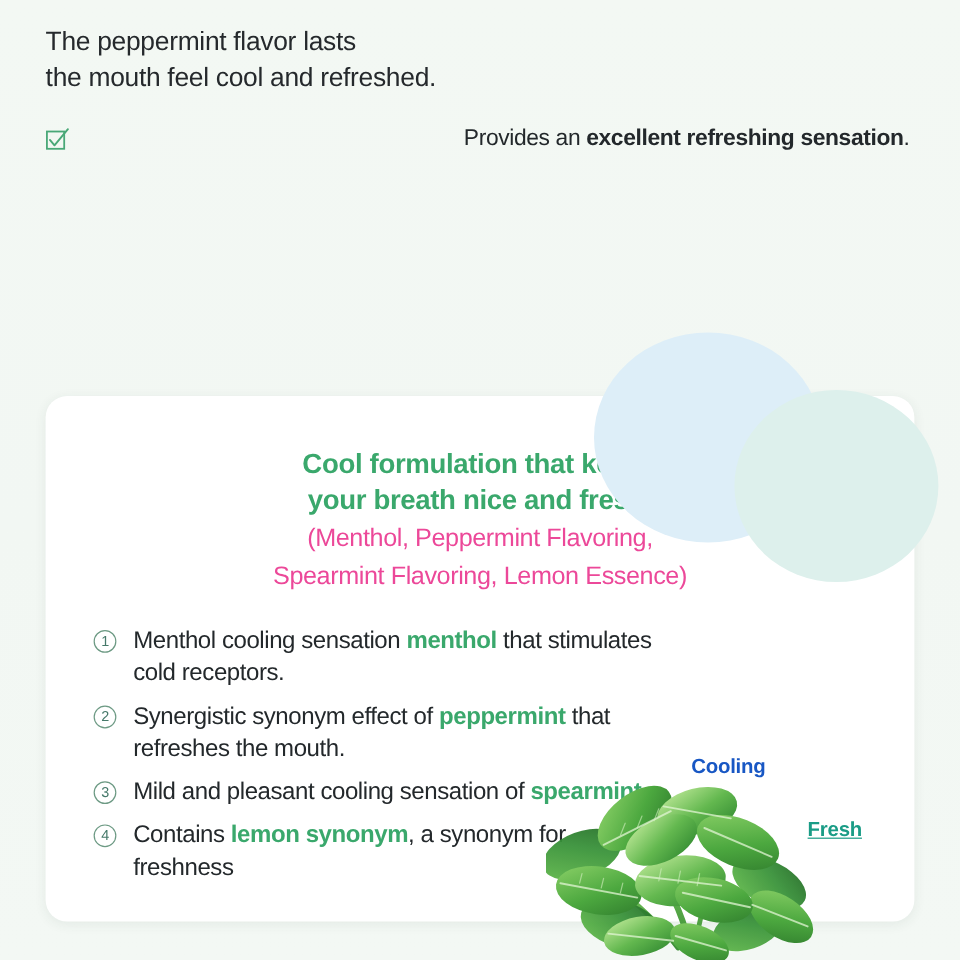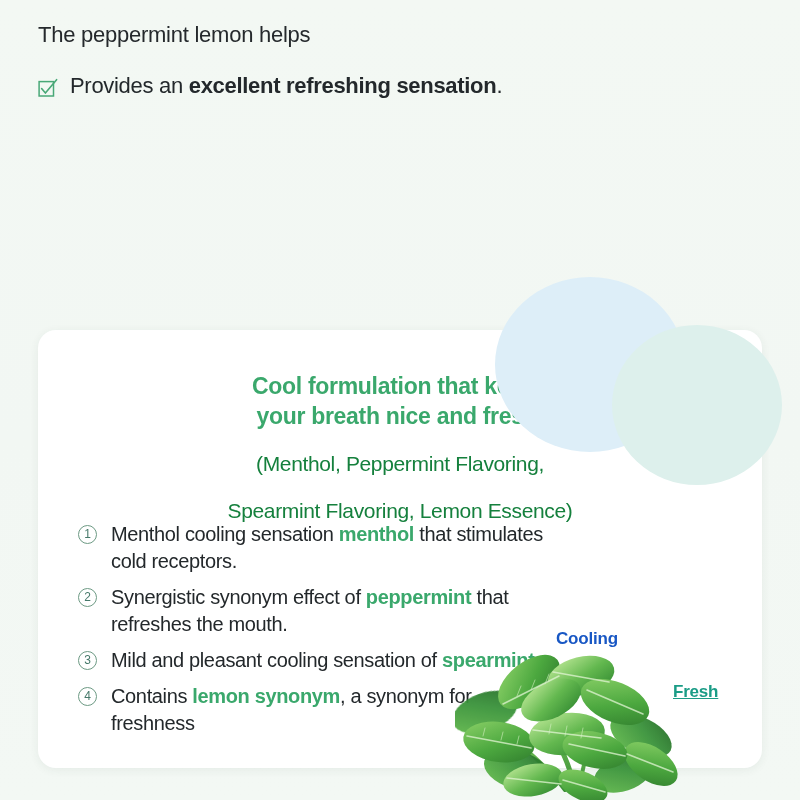--- a/index.html
+++ b/index.html
@@ -56,25 +56,26 @@
 
   
   .check-list {
     margin-top: 20px;
     list-style: none;
   }
 
   .check-item {
     position: relative;
     padding-left: 32px;
-    font-size: 22px;
+    font-size: 19px;
     line-height: 31px;
     letter-spacing: -0.3px;
     color: #23282b;
     margin-bottom: 7px;
+    text-align: right;
   }
 
   .check-icon {
     position: absolute;
     left: 0;
     top: 5px;
     width: 20px;
     height: 20px;
     display: block;
   }
@@ -116,43 +117,43 @@
     background: #ddf0ec;
     z-index: 3;
   }
   .blob-label {
     position: absolute;
     font-size: 17px;
     font-weight: 700;
     letter-spacing: -0.2px;
     z-index: 6;
   }
-  .label-cooling { left: 556px; top: 629px; color: #1857c4; }
+  .label-cooling { left: 576px; top: 629px; color: #1857c4; }
   .label-fresh   { left: 673px; top: 682px; color: #1a9c86; text-decoration: underline; }
 
   
   .card-head {
     position: absolute;
     left: 0;
     right: 0;
     top: 41px;
     text-align: center;
   }
   .card-head .hl {
     font-size: 23px;
     line-height: 30px;
     font-weight: 700;
     color: #3aa86c;
     letter-spacing: -0.3px;
   }
   .card-head .sub {
-    margin-top: 18px;
+    margin-top: 3px;
     font-size: 21px;
     line-height: 29px;
-    color: #15803d;
+    color: #ec4899;
     letter-spacing: -0.35px;
   }
 
   
   .num-list {
     position: absolute;
     left: 40px;
     top: 191px;
     width: 470px;
     list-style: none;
@@ -194,21 +195,22 @@
   }
 </style>
 </head>
 <body>
 
 <div class="stage">
 
   <div class="header-block">
 
     <div class="intro">
-      <div>The peppermint lemon helps</div>
+      <div>The peppermint flavor lasts</div>
+      <div>the mouth feel cool and refreshed.</div>
     </div>
 
     <ul class="check-list">
       <li class="check-item">
         <span class="check-icon">
           <svg width="20" height="20" viewBox="0 0 20 20">
             <rect x="1.1" y="3.6" width="14.4" height="14.4" fill="none" stroke="#49a877" stroke-width="1.5"></rect>
             <path d="M3.6 10.6 L7.4 15.1 L18.6 1.7" fill="none" stroke="#49a877" stroke-width="1.6" stroke-linecap="round" stroke-linejoin="round"></path>
           </svg>
         </span>

